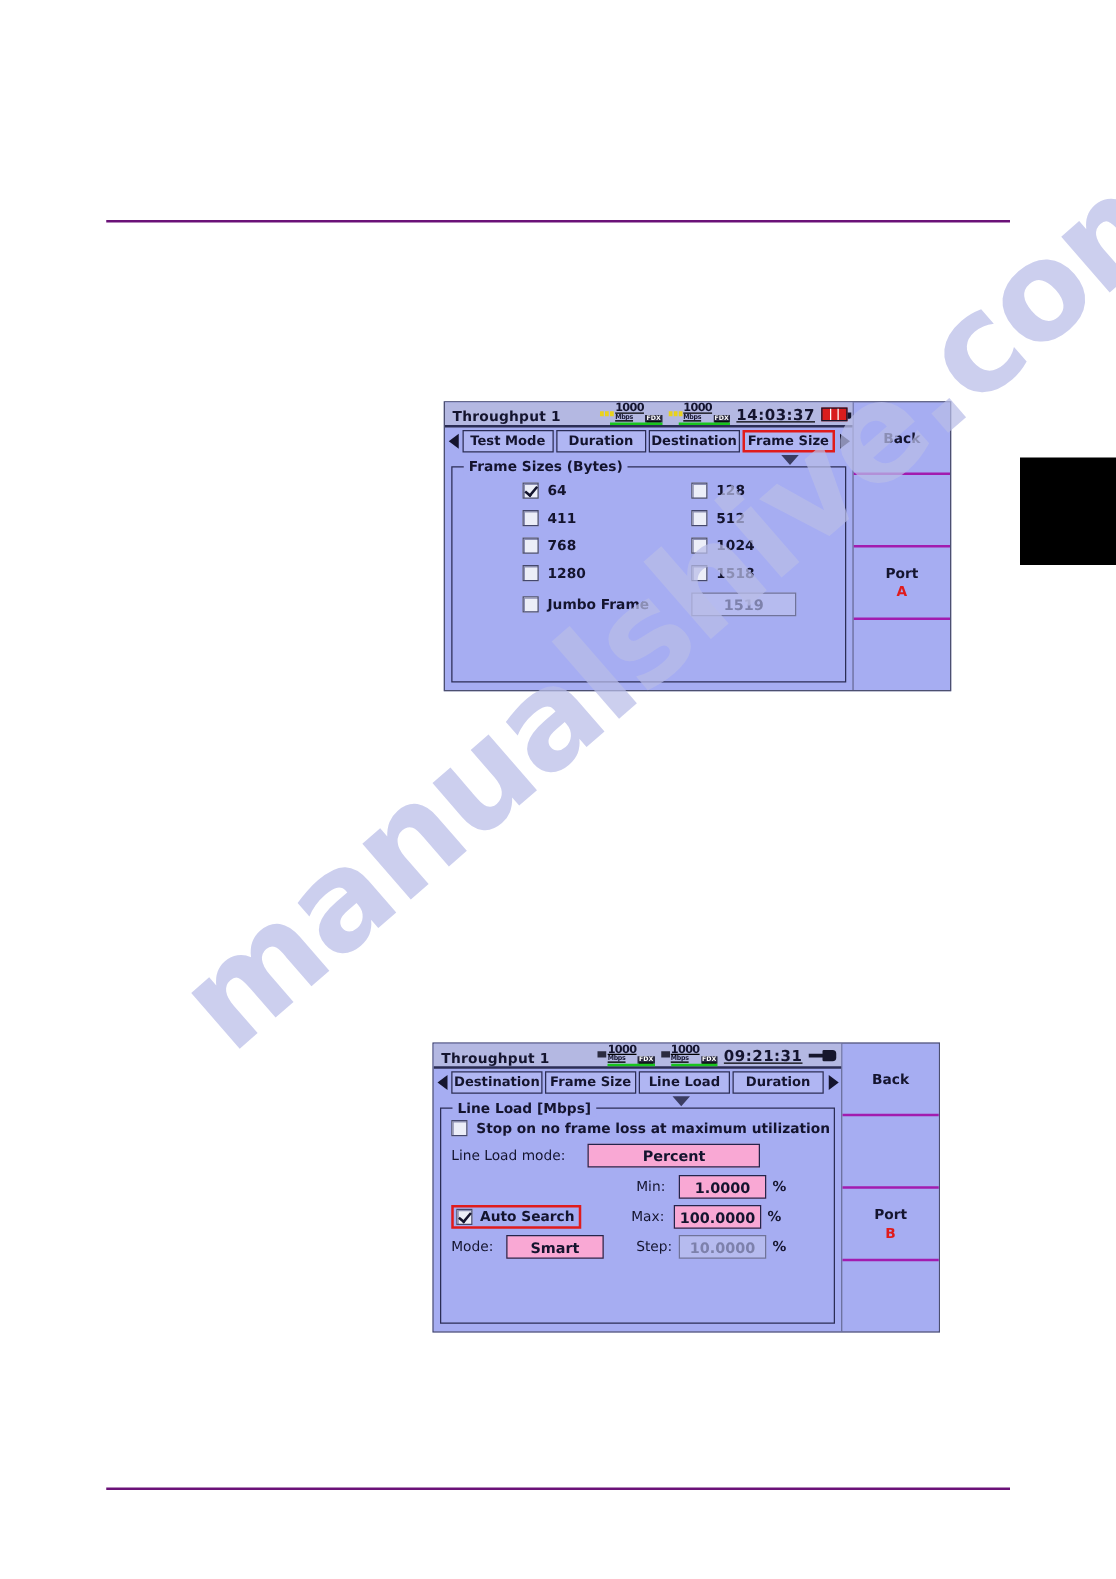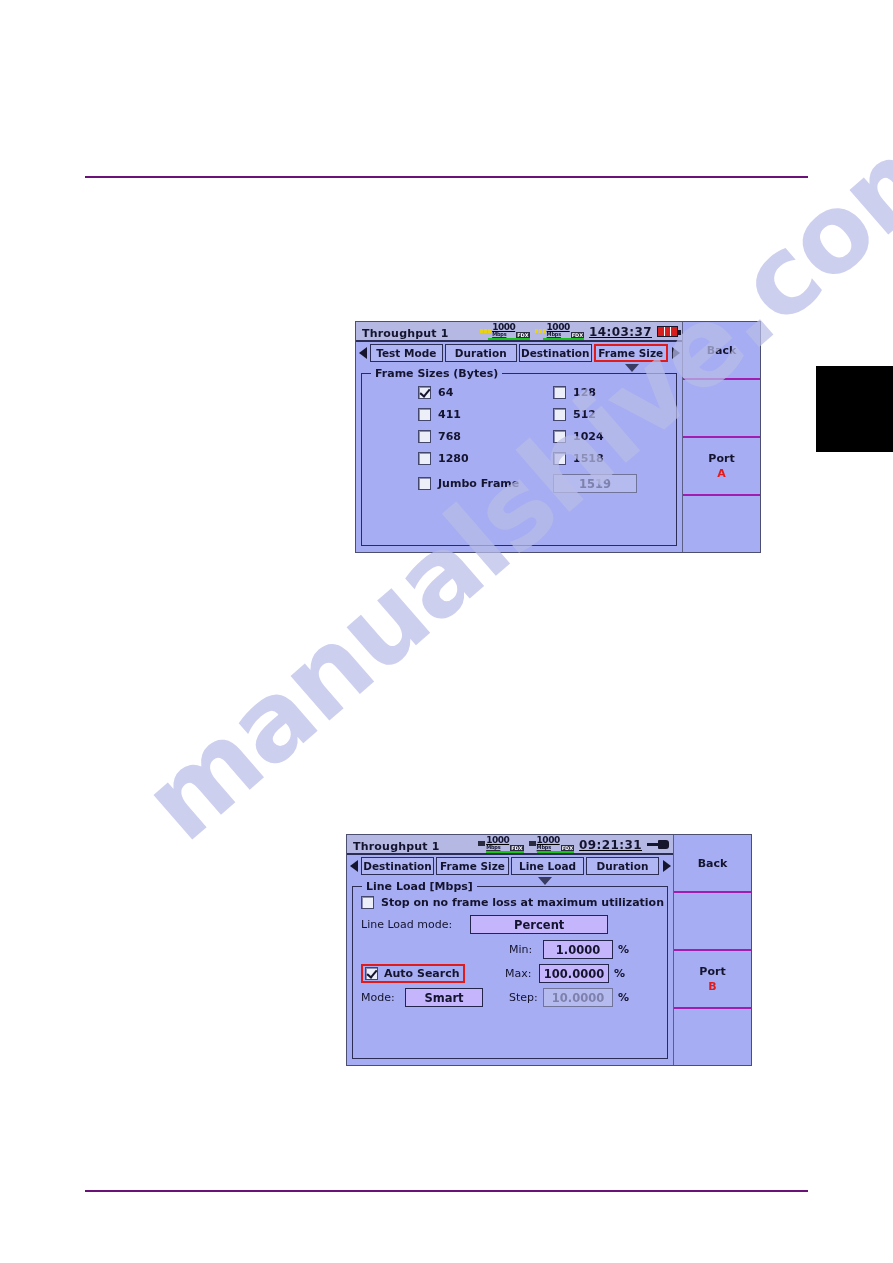--- a/index.html
+++ b/index.html
@@ -328,21 +328,21 @@
     row-gap: 9px;
     padding-left: 48px;
     padding-top: 2px;
   }
   .fs-jumbo {
     display: flex;
     align-items: center;
     gap: 10px;
   }
   .txt {
-    background: #c4b5fd;
+    background: #f9a8d4;
     border: 1px solid #23254b;
     box-sizing: border-box;
     font-size: 11.5px;
     font-weight: bold;
     color: #14142e;
     display: flex;
     align-items: center;
     justify-content: center;
     height: 19px;
   }

